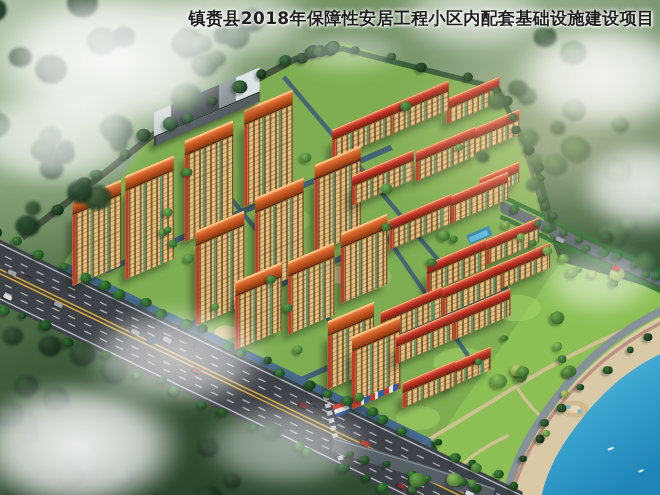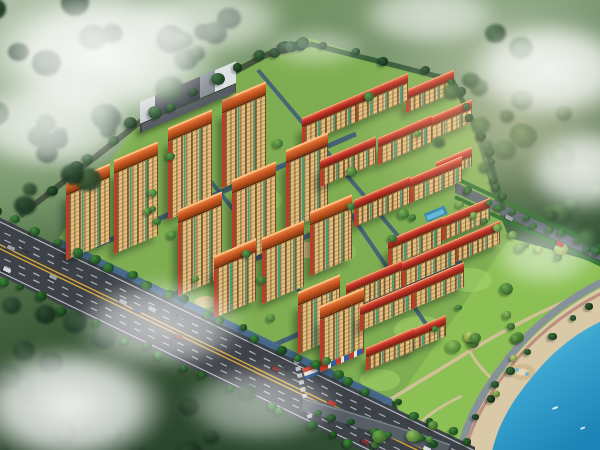--- a/index.html
+++ b/index.html
@@ -504,13 +504,14 @@
       <div class="cloud" style="left: 330px; top: -30px; width: 200px; height: 90px; opacity: 0.65;"></div>
       <div class="cloud" style="left: 430px; top: 0px; width: 240px; height: 140px; opacity: 0.9;"></div>
       <div class="cloud" style="left: 500px; top: 110px; width: 170px; height: 120px; opacity: 0.85;"></div>
       <div class="cloud" style="left: 470px; top: 210px; width: 150px; height: 90px; opacity: 0.55;"></div>
       <div class="cloud" style="left: -70px; top: 320px; width: 280px; height: 170px; opacity: 0.95;"></div>
       <div class="cloud" style="left: 40px; top: 260px; width: 240px; height: 130px; opacity: 0.7;"></div>
       <div class="cloud" style="left: 150px; top: 350px; width: 220px; height: 110px; opacity: 0.55;"></div>
       <div class="cloud" style="left: 240px; top: 20px; width: 150px; height: 55px; opacity: 0.45;"></div>
     </div>
 
+  <div class="title">镇赉县2018年保障性安居工程小区内配套基础设施建设项目</div>
 </div>
 
 </body></html>

